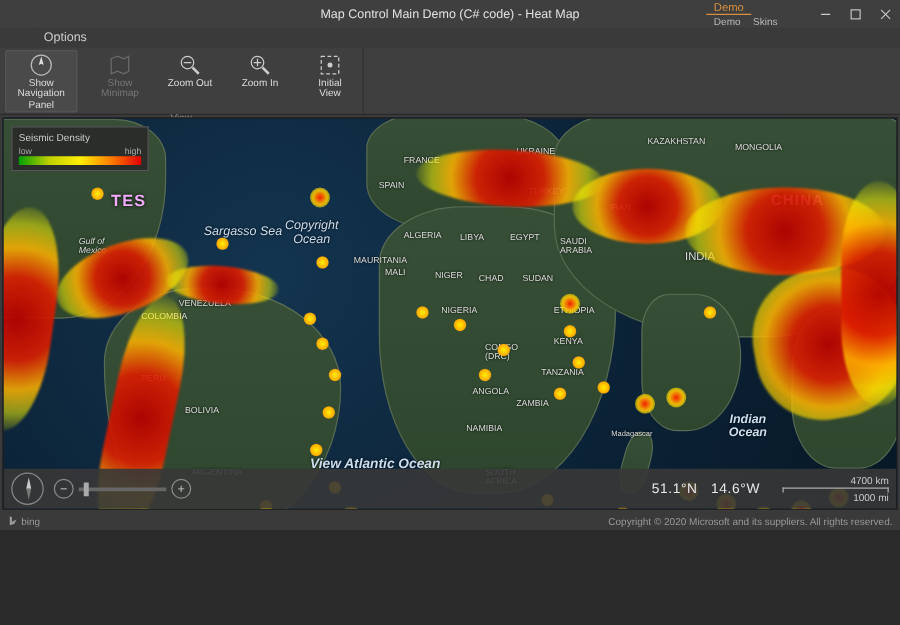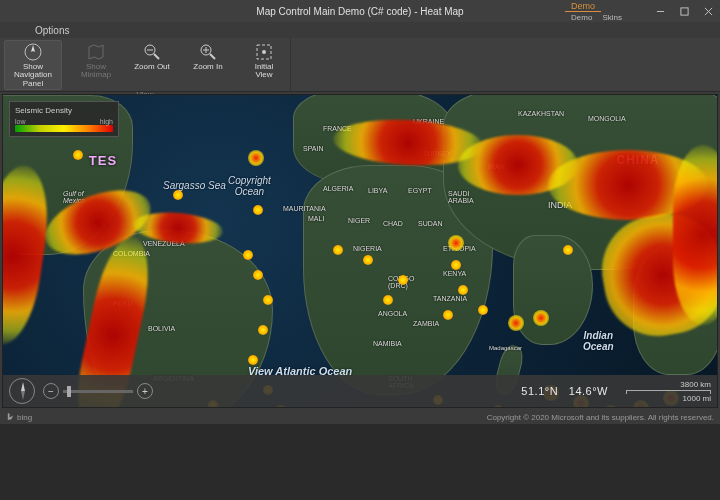--- a/index.html
+++ b/index.html
@@ -288,21 +288,21 @@
         <div class="slider">
             <div class="thumb"></div>
           </div>
         <div class="circlebtn">+</div>
       </div>
       <div class="coords">
         <span>51.1°N</span>&nbsp;&nbsp;
         <span>14.6°W</span>
       </div>
       <div class="scale">
-        <div>3800 km</div>
+        <div>4700 km</div>
         <div class="line"></div>
         <div>1000 mi</div>
       </div>
     </div>
   </div>
 
   <div class="footer">
     <div class="bing">
       <span><svg width="9" height="9" viewBox="0 0 10 10">
             <path d="M2 1 L4 2 V6 L8 4 L6 8 L2 9 Z" fill="#999"></path>

